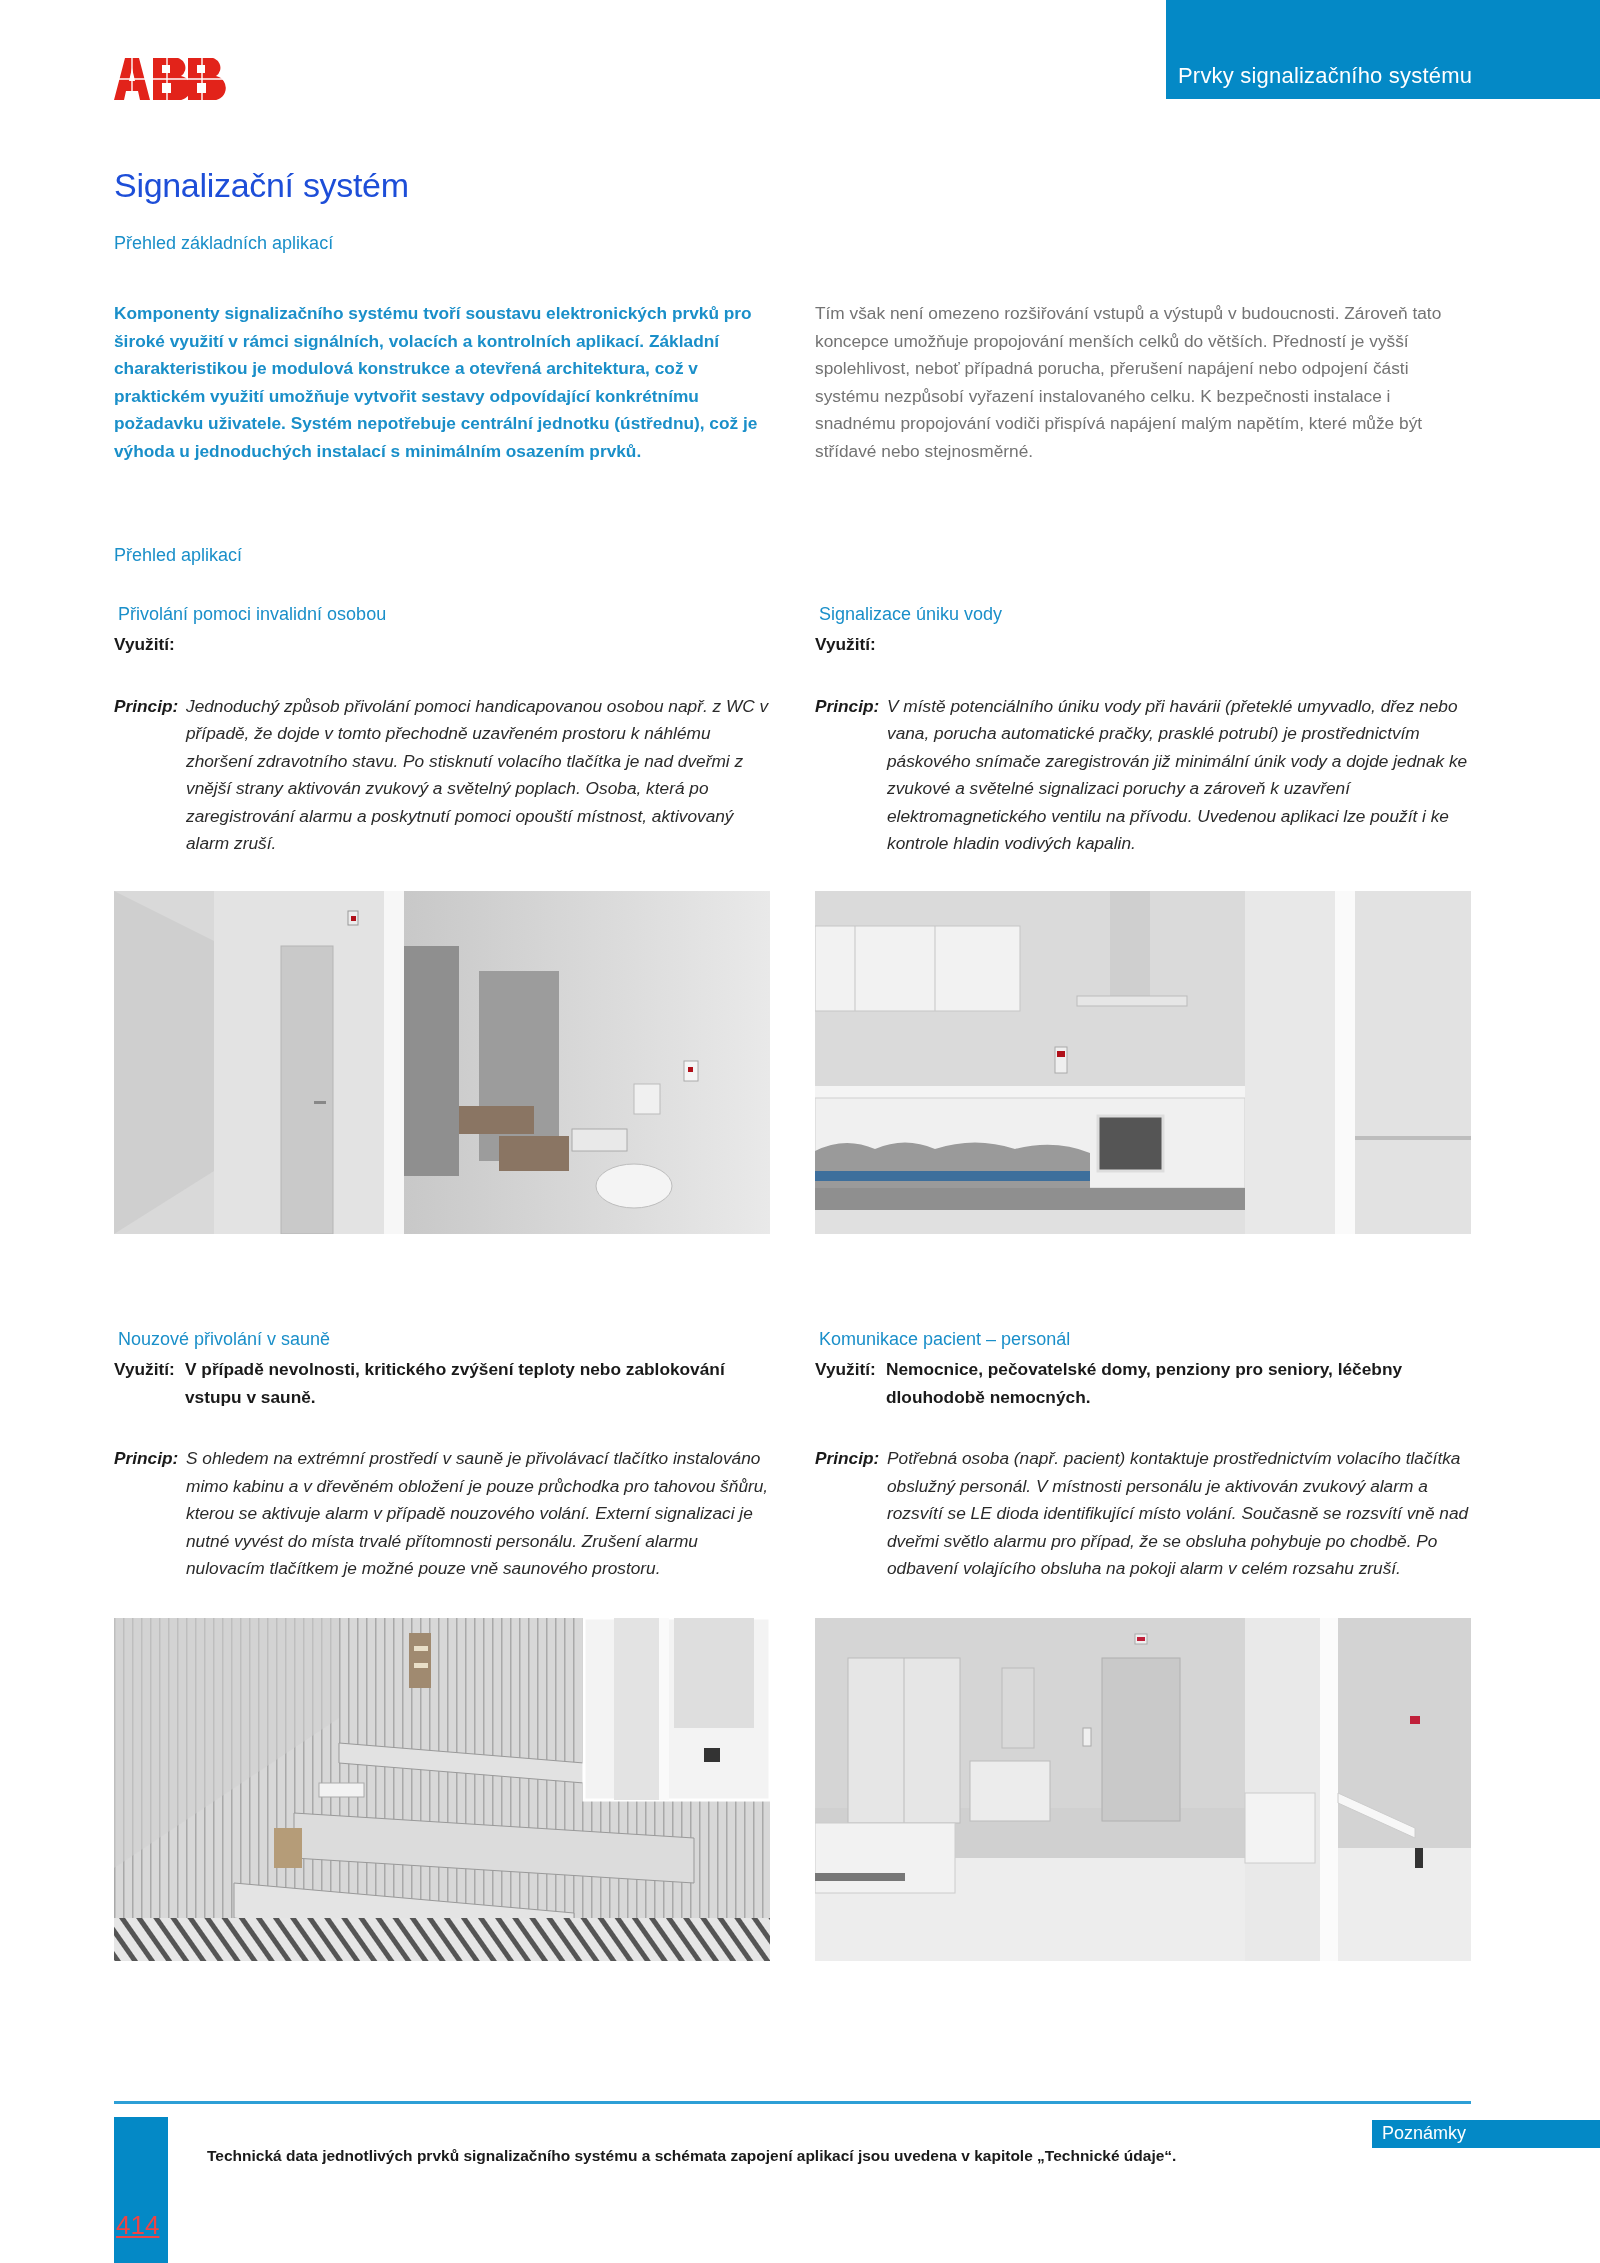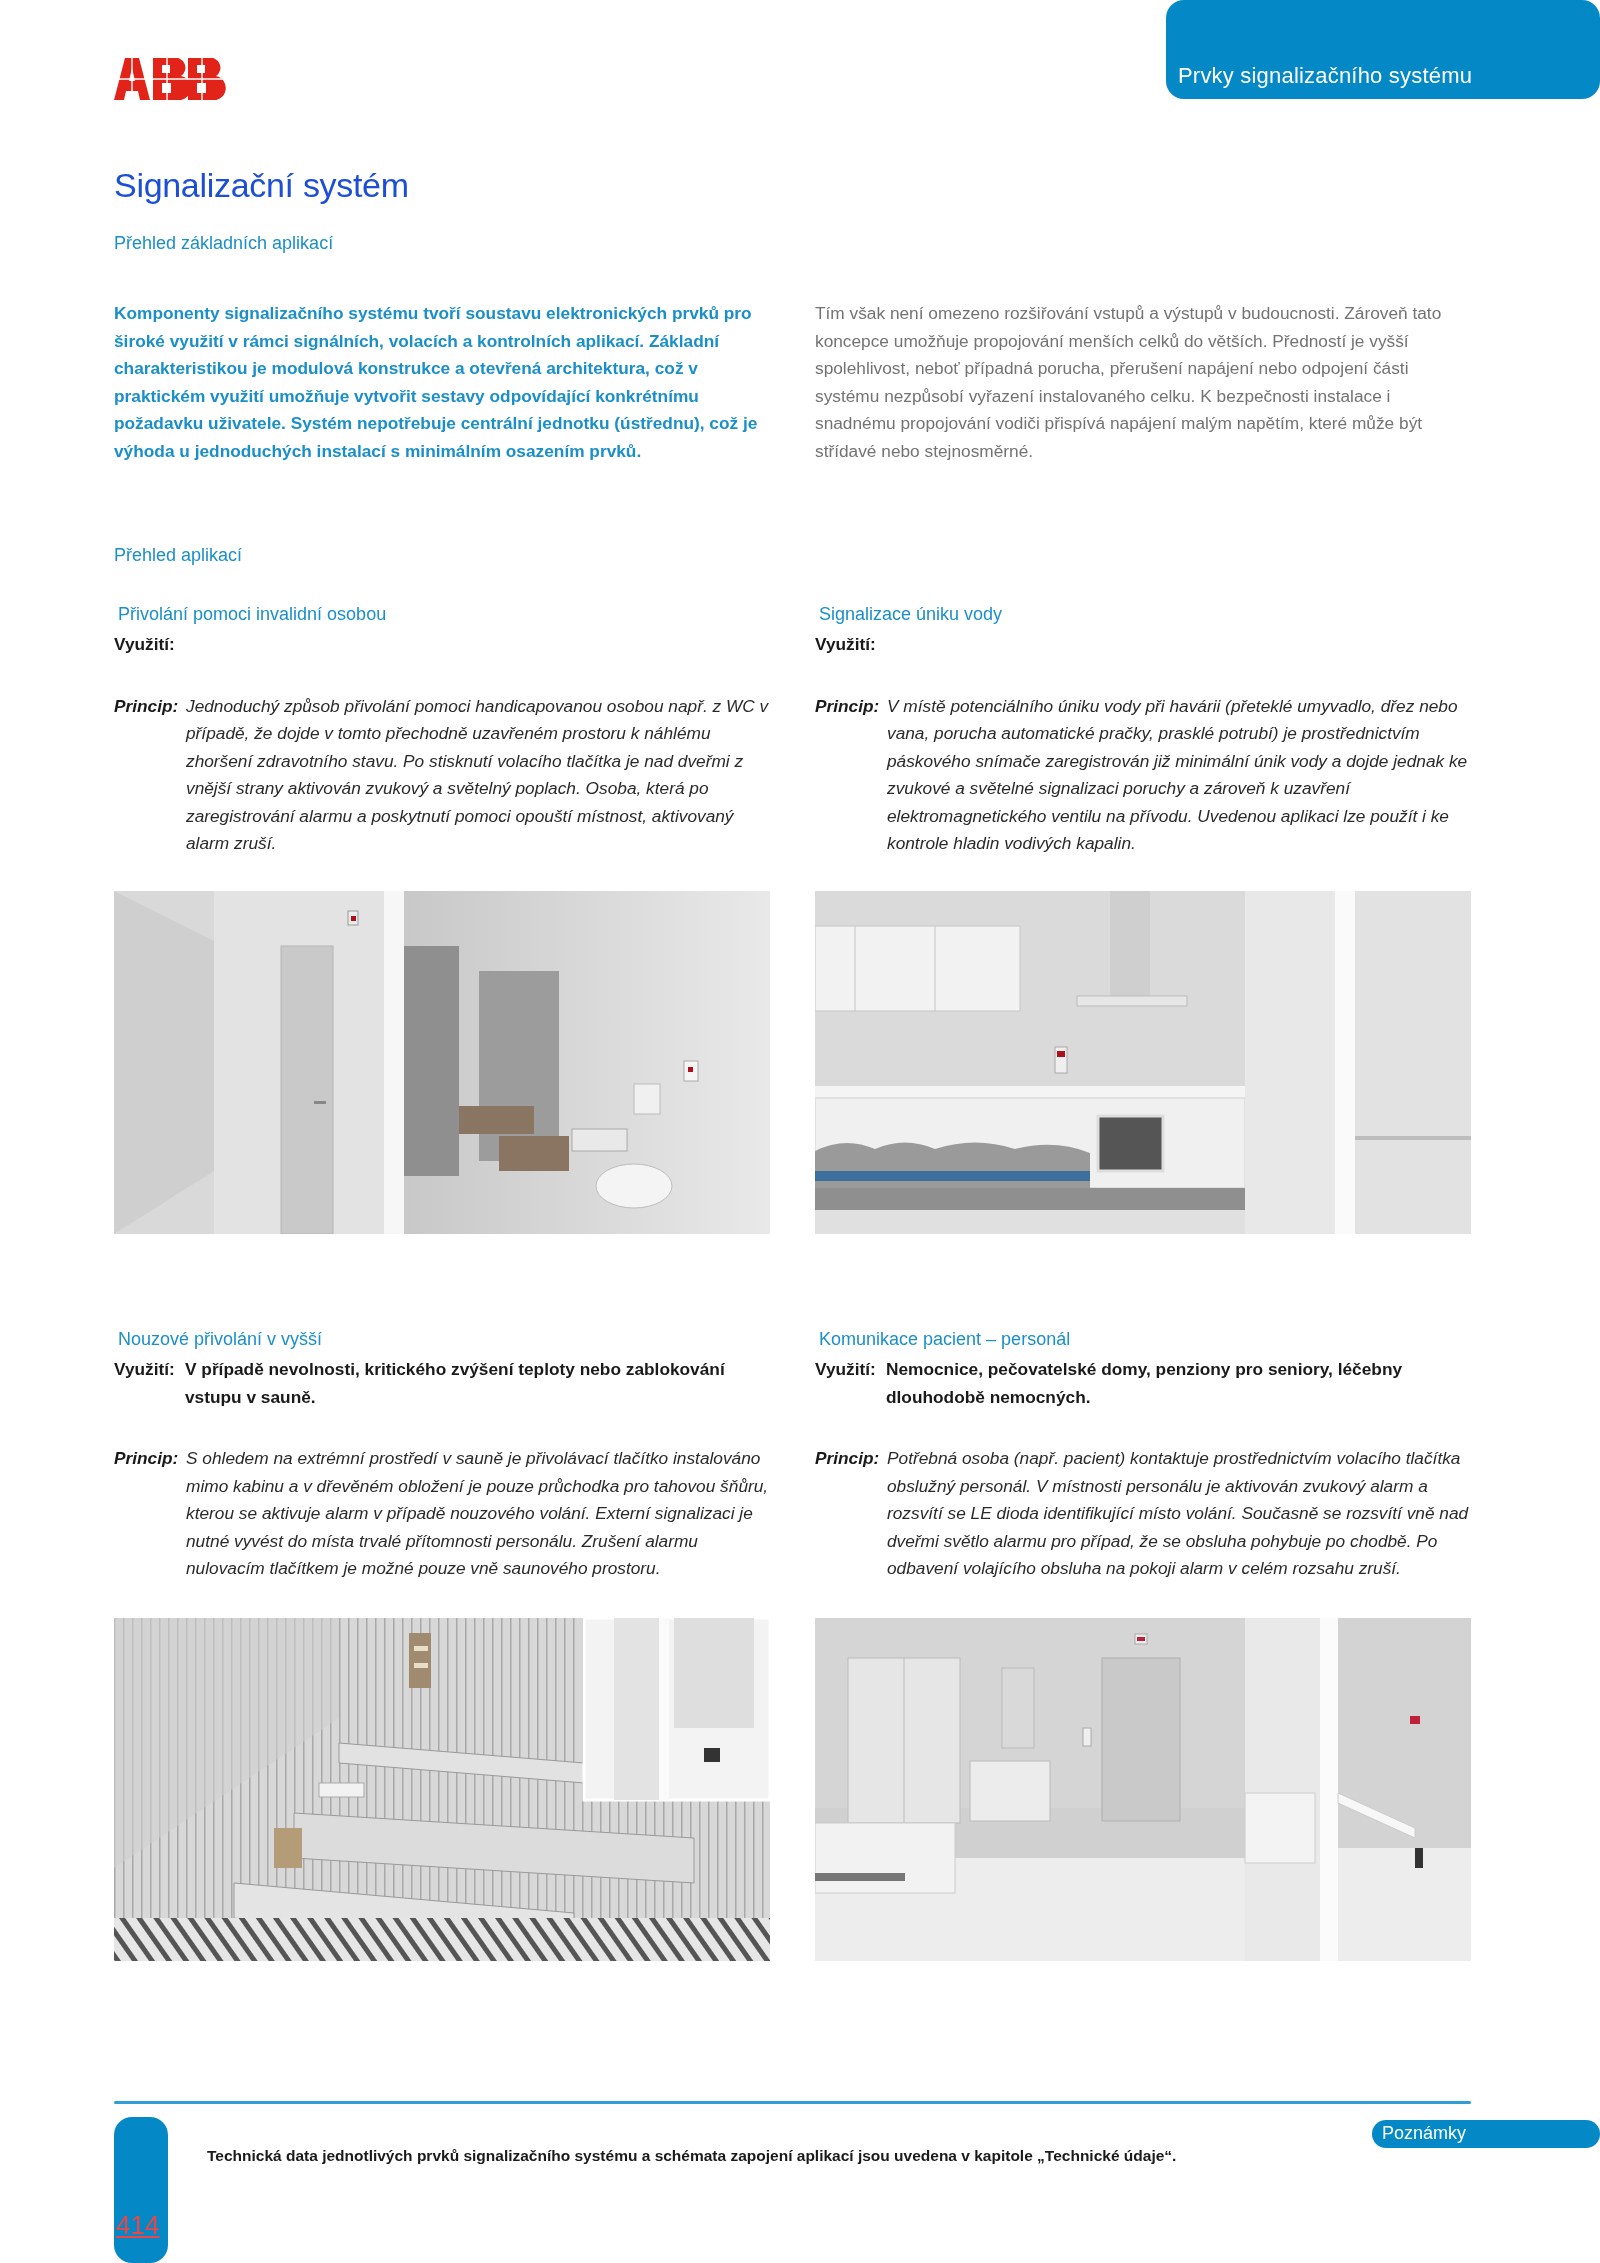--- a/index.html
+++ b/index.html
@@ -1,17 +1,17 @@
 <!DOCTYPE html>
 <html><head>
 <meta charset="utf-8">
 <style>
   html, body { margin: 0; padding: 0; }
   body { width: 1600px; height: 2263px; position: relative; background: #ffffff; font-family: "Liberation Sans", sans-serif; color: #1a1a1a; overflow: hidden; }
-  .abs { position: absolute; border-radius: 18px; }
+  .abs { position: absolute; }
 
   
   .logo { left: 114px; top: 58px; width: 112px; height: 42px; }
   .header-tab { left: 1166px; top: 0; width: 434px; height: 99px; background: #0489c6; }
   .header-tab span { position: absolute; left: 12px; bottom: 10px; color: #fff; font-size: 22px; letter-spacing: 0.2px; }
 
   .page-title { left: 114px; top: 166px; font-size: 34px; color: #1d4ed8; font-weight: normal; letter-spacing: -0.3px; }
   .subtitle { left: 114px; top: 233px; font-size: 18px; color: #1a8fc9; }
 
   .intro-left { left: 114px; top: 300px; width: 660px; font-size: 17.3px; line-height: 27.5px; color: #1a8fc9; font-weight: bold; }
@@ -156,21 +156,21 @@
     <rect x="0" y="297" width="430" height="22" fill="#8f8f8f"></rect>
     <rect x="0" y="319" width="656" height="24" fill="#e0e0e0"></rect>
     <rect x="430" y="0" width="90" height="343" fill="#e8e8e8"></rect>
     <rect x="520" y="0" width="20" height="343" fill="#fafafa"></rect>
     <rect x="540" y="0" width="116" height="343" fill="#e2e2e2"></rect>
     <rect x="540" y="245" width="116" height="4" fill="#bdbdbd"></rect>
   </svg>
 </div>
 
 <div class="app" style="left:114px; top:1322px;">
-  <h3>Nouzové přivolání v vyšší</h3>
+  <h3>Nouzové přivolání v sauně</h3>
   <div class="row usage">
     <span class="lbl">Využití:</span>
     <span class="val">V případě nevolnosti, kritického zvýšení teploty nebo zablokování vstupu v sauně.</span>
   </div>
   <div class="row principle">
     <span class="lbl">Princip:</span>
     <span class="val">S ohledem na extrémní prostředí v sauně je přivolávací tlačítko instalováno mimo kabinu a v dřevěném obložení je pouze průchodka pro tahovou šňůru, kterou se aktivuje alarm v případě nouzového volání. Externí signalizaci je nutné vyvést do místa trvalé přítomnosti personálu. Zrušení alarmu nulovacím tlačítkem je možné pouze vně saunového prostoru.</span>
   </div>
 </div>
 

